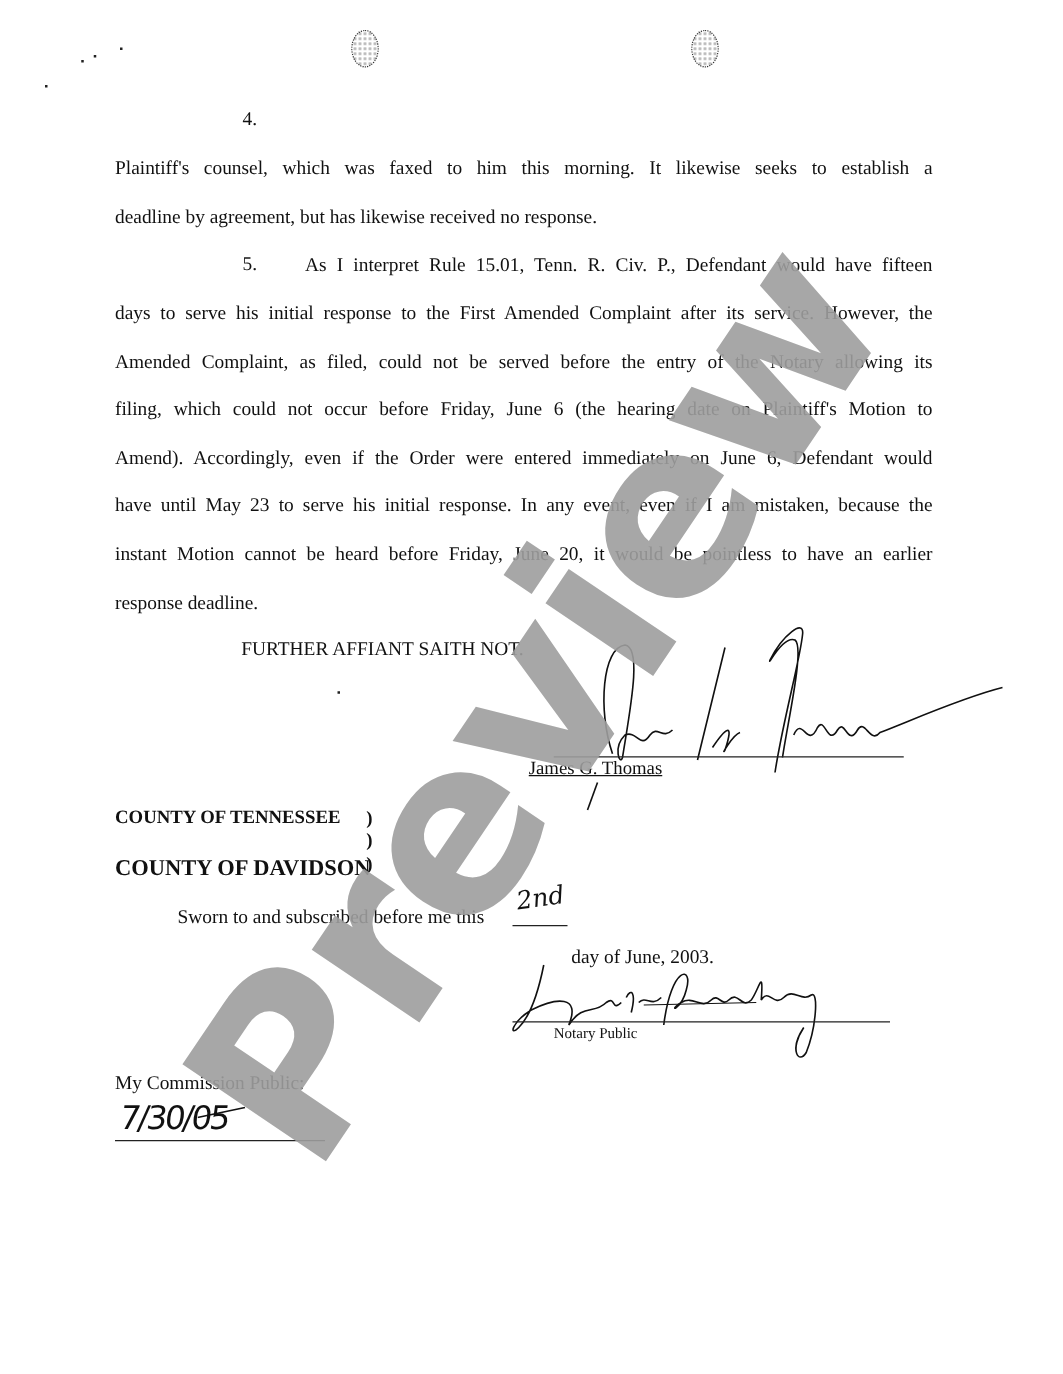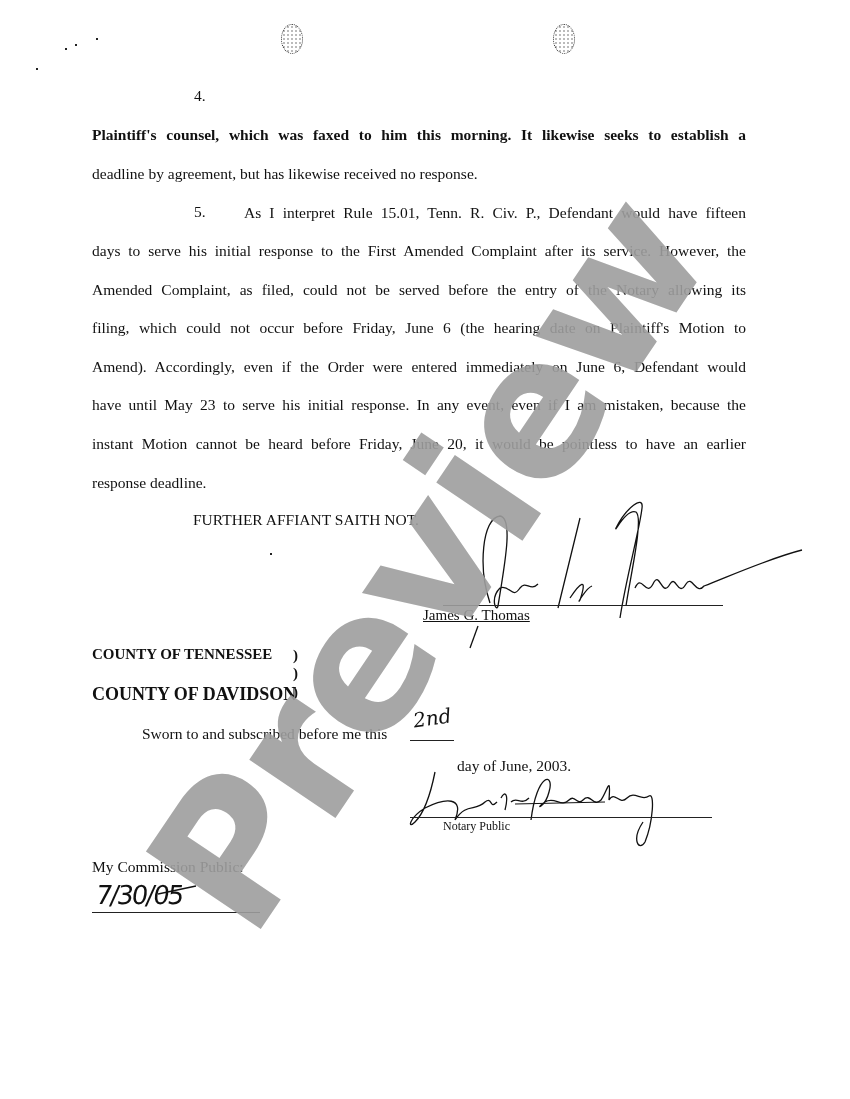--- a/index.html
+++ b/index.html
@@ -31,21 +31,21 @@
 <div class="page">
 
   <div class="stamp" style="left:281px; top:24px;"></div>
   <div class="stamp" style="left:553px; top:24px;"></div>
   <div class="speck" style="left:65px; top:48px;"></div>
   <div class="speck" style="left:75px; top:44px;"></div>
   <div class="speck" style="left:96px; top:38px;"></div>
   <div class="speck" style="left:36px; top:68px;"></div>
 
   <div class="indent" style="left:194px; top:87px;">4.</div>
-  <div class="line" style="top:125px;font-weight:bold;">Plaintiff's counsel, which was faxed to him this morning.  It likewise seeks to establish a</div>
+  <div class="line" style="top:125px;">Plaintiff's counsel, which was faxed to him this morning.  It likewise seeks to establish a</div>
   <div class="line last" style="top:164px;">deadline by agreement, but has likewise received no response.</div>
 
   <div class="indent" style="left:194px; top:203px;">5.</div>
   <div class="line" style="left:244px; width:502px; top:203px;">As I interpret Rule 15.01, Tenn. R. Civ. P., Defendant would have fifteen</div>
   <div class="line" style="top:241px;">days to serve his initial response to the First Amended Complaint after its service.  However, the</div>
   <div class="line" style="top:280px;">Amended Complaint, as filed, could not be served before the entry of the Notary allowing its</div>
   <div class="line" style="top:318px;">filing, which could not occur before Friday, June 6 (the hearing date on Plaintiff's Motion to</div>
   <div class="line" style="top:357px;">Amend).  Accordingly, even if the Order were entered immediately on June 6, Defendant would</div>
   <div class="line" style="top:395px;">have until May 23 to serve his initial response.  In any event, even if I am mistaken, because the</div>
   <div class="line" style="top:434px;">instant Motion cannot be heard before Friday, June 20, it would be pointless to have an earlier</div>

